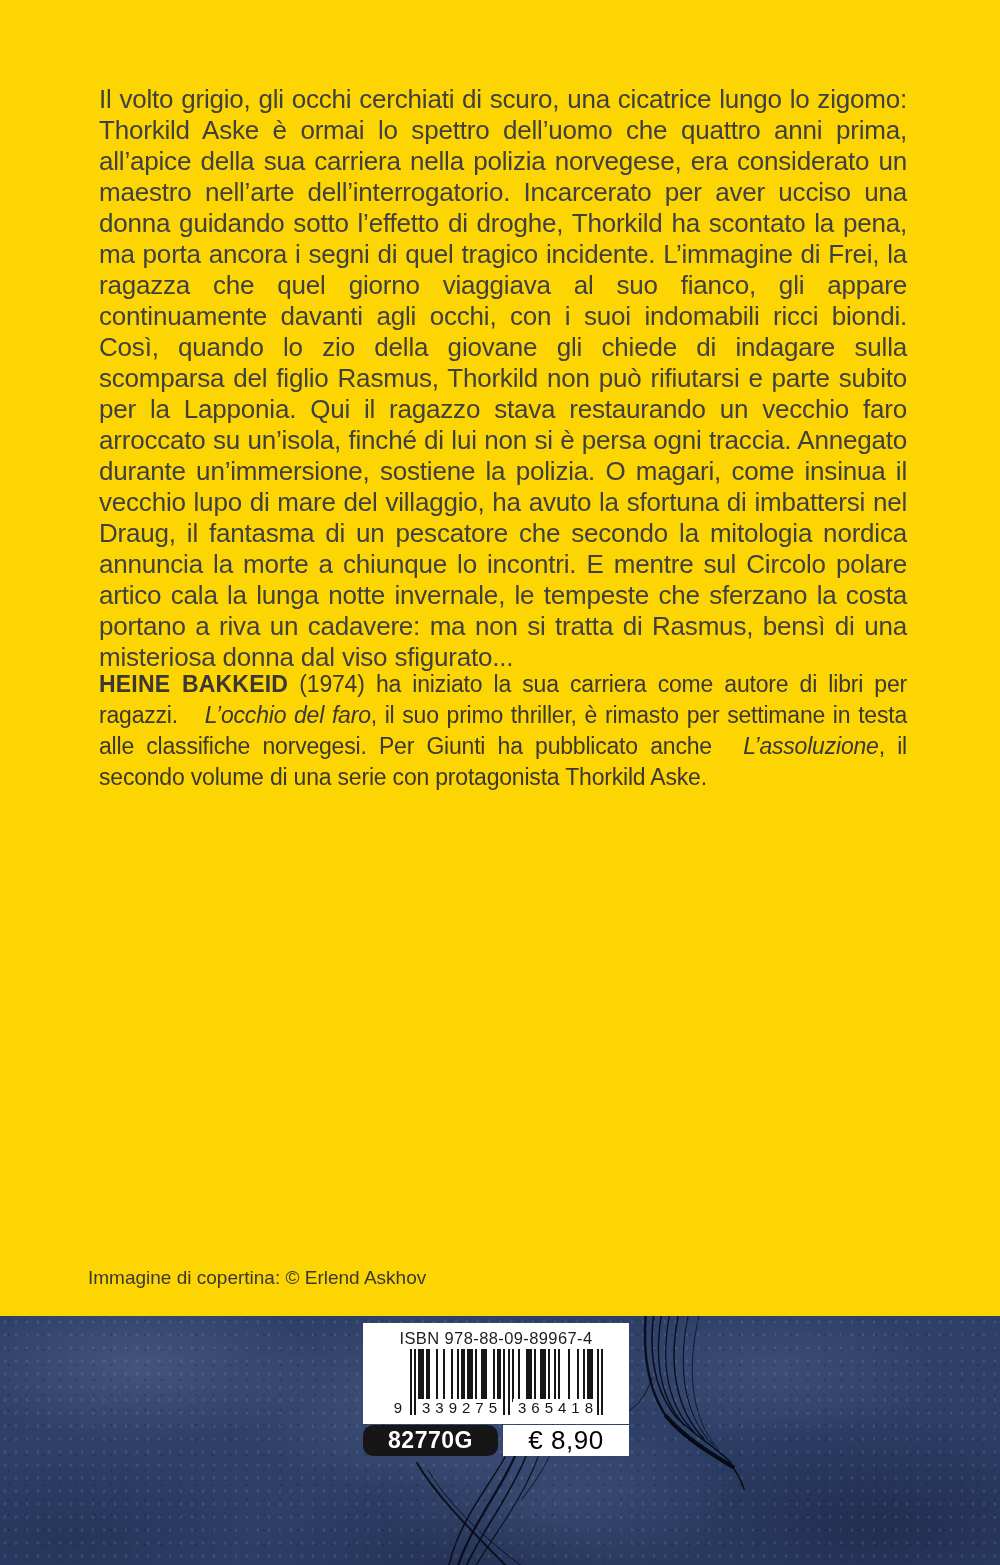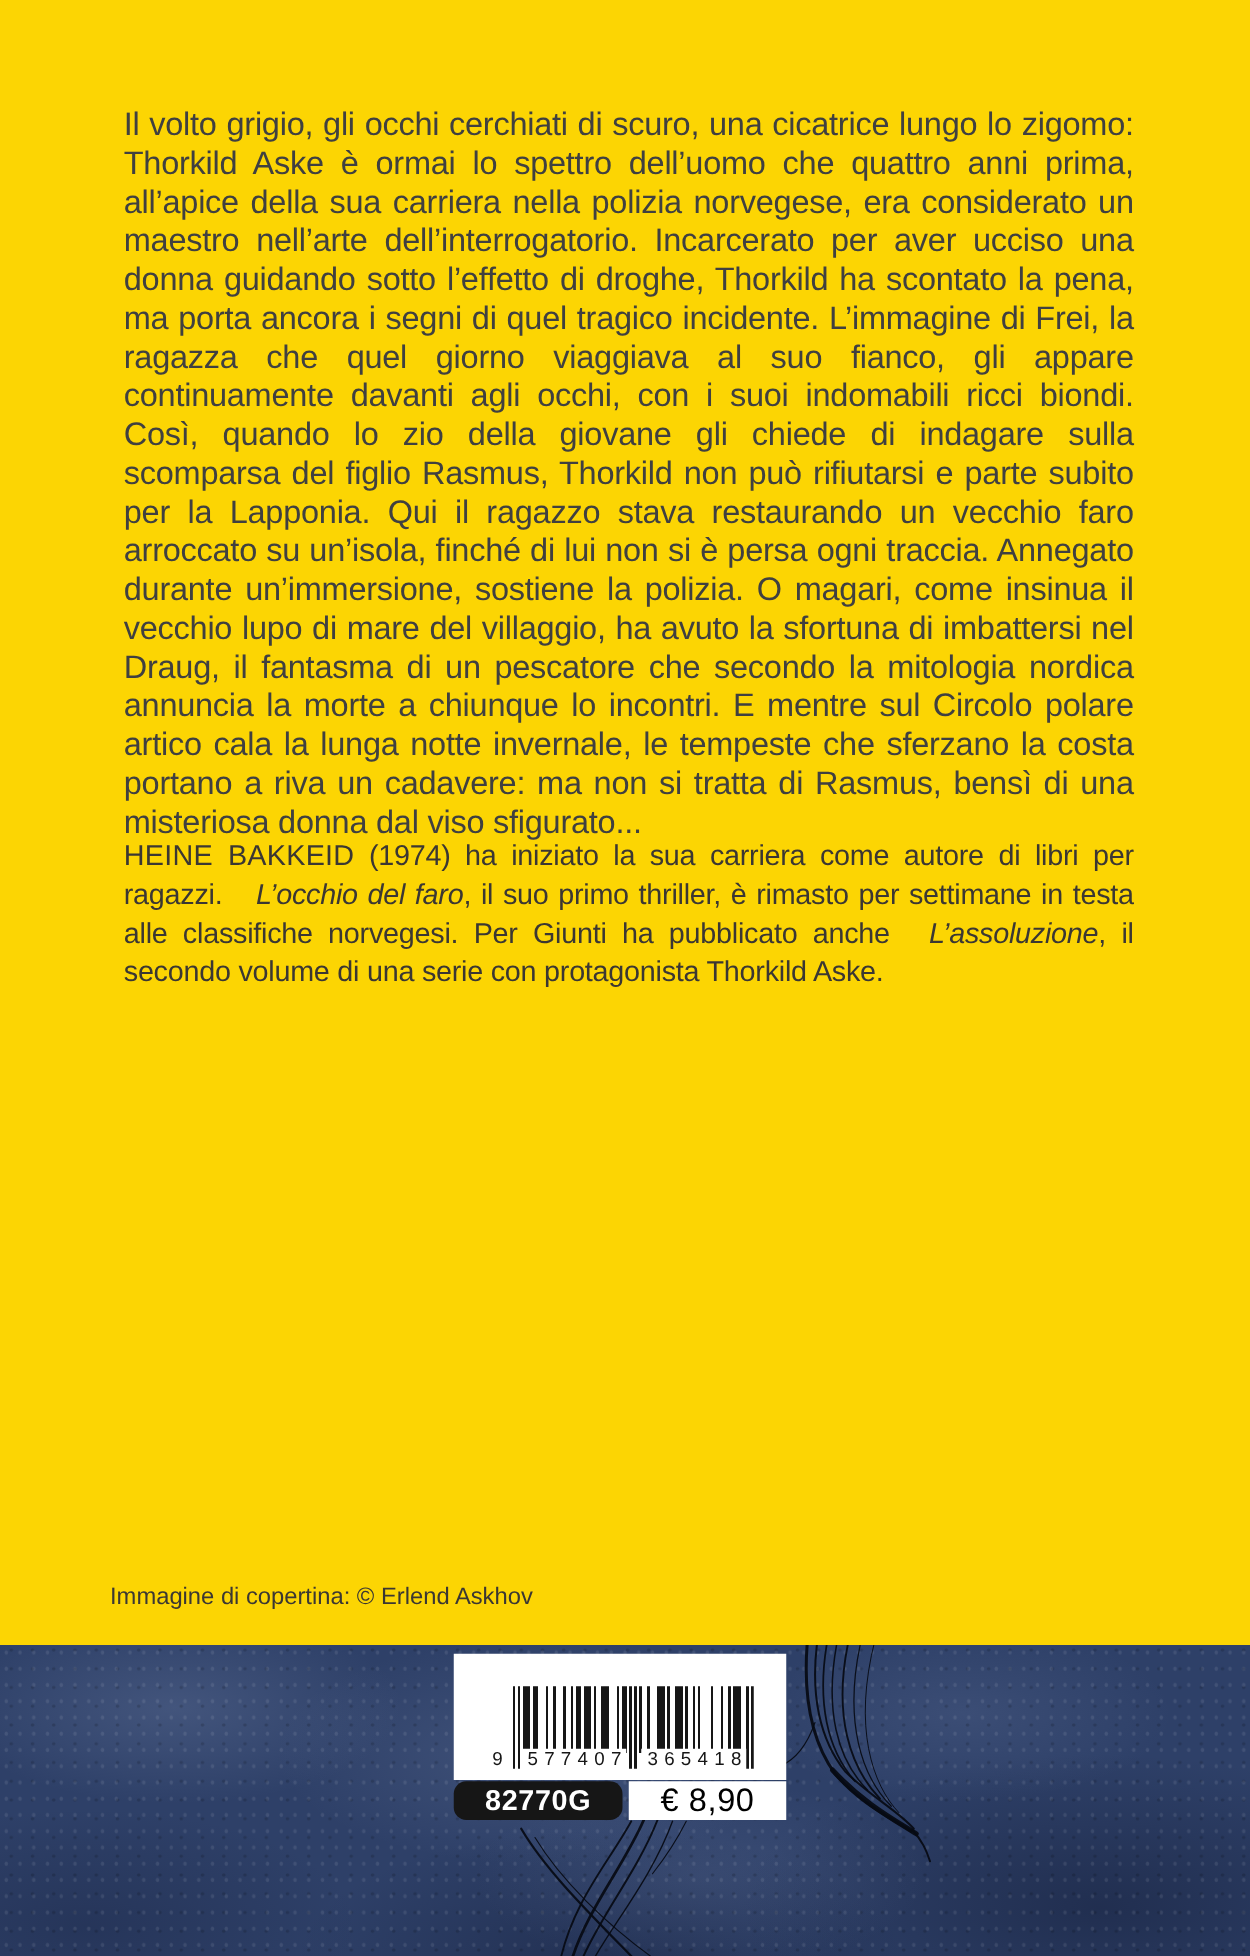--- a/index.html
+++ b/index.html
@@ -15,21 +15,21 @@
   .blurb{
     position:absolute;left:99px;top:84px;width:808px;margin:0;
     font-size:26px;line-height:31px;letter-spacing:-0.2px;
     color:#404040;text-align:justify;
   }
   .author-par{
     position:absolute;left:99px;top:669px;width:808px;margin:0;
     font-size:23px;line-height:31px;letter-spacing:-0.2px;
     color:#3b3733;text-align:justify;
   }
-  .author-par .bold{font-weight:400;letter-spacing:0.2px;}
+  .author-par .bold{font-weight:700;letter-spacing:0.2px;}
   .author-par .italic{font-style:italic;margin-left:19px;}
   .credit{
     position:absolute;left:88px;top:1266px;margin:0;
     font-size:19px;line-height:24px;color:#3b3733;
   }
 
   
   .paper-photo{
     position:absolute;left:0;top:1316px;width:1000px;height:249px;
     background-color:#2e4068;
@@ -116,20 +116,21 @@
       <path d="M515,140 C499,177 470,211 457,253" stroke-width="2.2"></path>
       <path d="M526,140 C510,181 480,217 465,253" stroke-width="1.6"></path>
       <path d="M538,141 C522,185 492,221 474,253" stroke-width="1.1"></path>
       <path d="M549,141 C541,157 533,169 522,183" stroke-width="0.9"></path>
       <path d="M417,147 C437,181 472,215 509,253" stroke-width="1.8"></path>
       <path d="M428,154 C448,187 484,223 526,253" stroke-width="0.9"></path>
     </svg>
 
     <div class="label">
       <div class="label-top">
+        <div class="isbn-line">ISBN 978-88-09-89967-4</div>
         <div class="barcode-wrap">
           <svg class="ean-svg" preserveAspectRatio="none" shape-rendering="crispEdges" viewBox="0 0 95 66">
               <rect x="0" y="0" width="1" height="66"></rect>
               <rect x="2" y="0" width="1" height="66"></rect>
               <rect x="4" y="0" width="1" height="53"></rect>
               <rect x="5" y="0" width="1" height="53"></rect>
               <rect x="6" y="0" width="1" height="53"></rect>
               <rect x="8" y="0" width="1" height="53"></rect>
               <rect x="9" y="0" width="1" height="53"></rect>
               <rect x="13" y="0" width="1" height="53"></rect>
@@ -166,21 +167,21 @@
               <rect x="82" y="0" width="1" height="53"></rect>
               <rect x="85" y="0" width="1" height="53"></rect>
               <rect x="87" y="0" width="1" height="53"></rect>
               <rect x="88" y="0" width="1" height="53"></rect>
               <rect x="89" y="0" width="1" height="53"></rect>
               <rect x="92" y="0" width="1" height="66"></rect>
               <rect x="94" y="0" width="1" height="66"></rect>
             </svg>
           <div class="bar-digits">
             <span class="digit-first">9</span>
-            <span class="digit-group-1">577407</span>
+            <span class="digit-group-1">339275</span>
             <span class="digit-group-2">365418</span>
           </div>
         </div>
       </div>
       <div class="label-bottom">
         <div class="code-box">82770G</div>
         <div class="price-gap"></div>
         <div class="price-box">€ 8,90</div>
       </div>
     </div>

